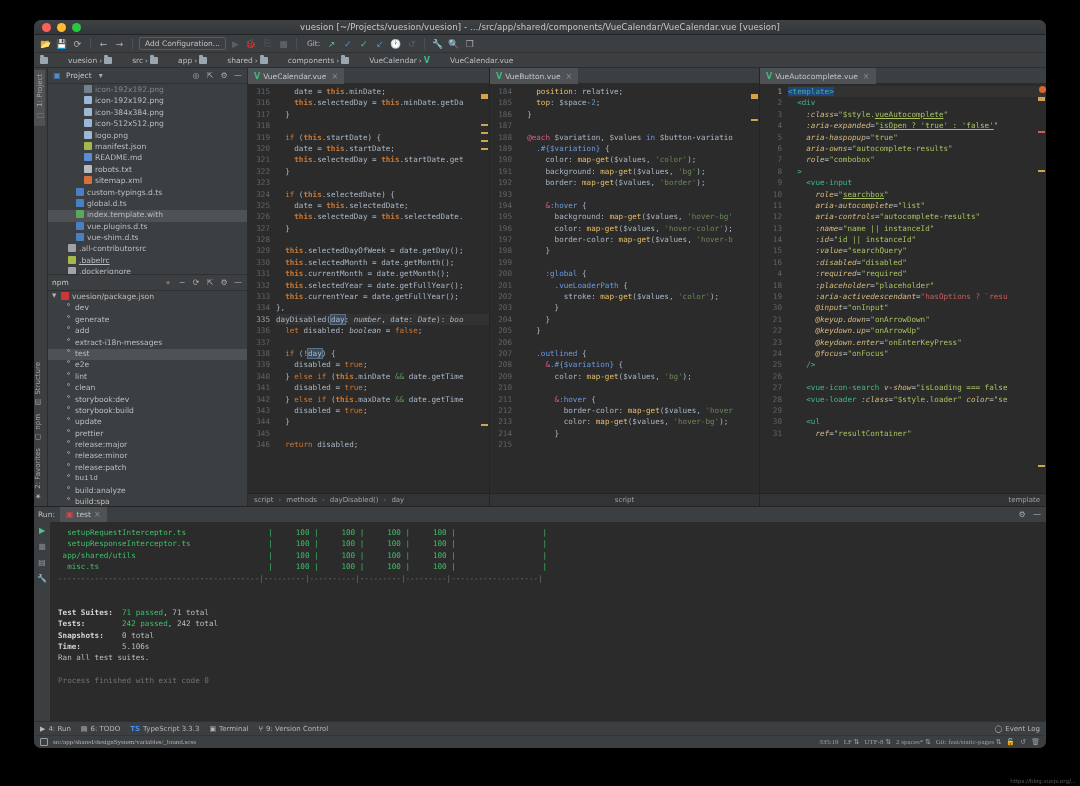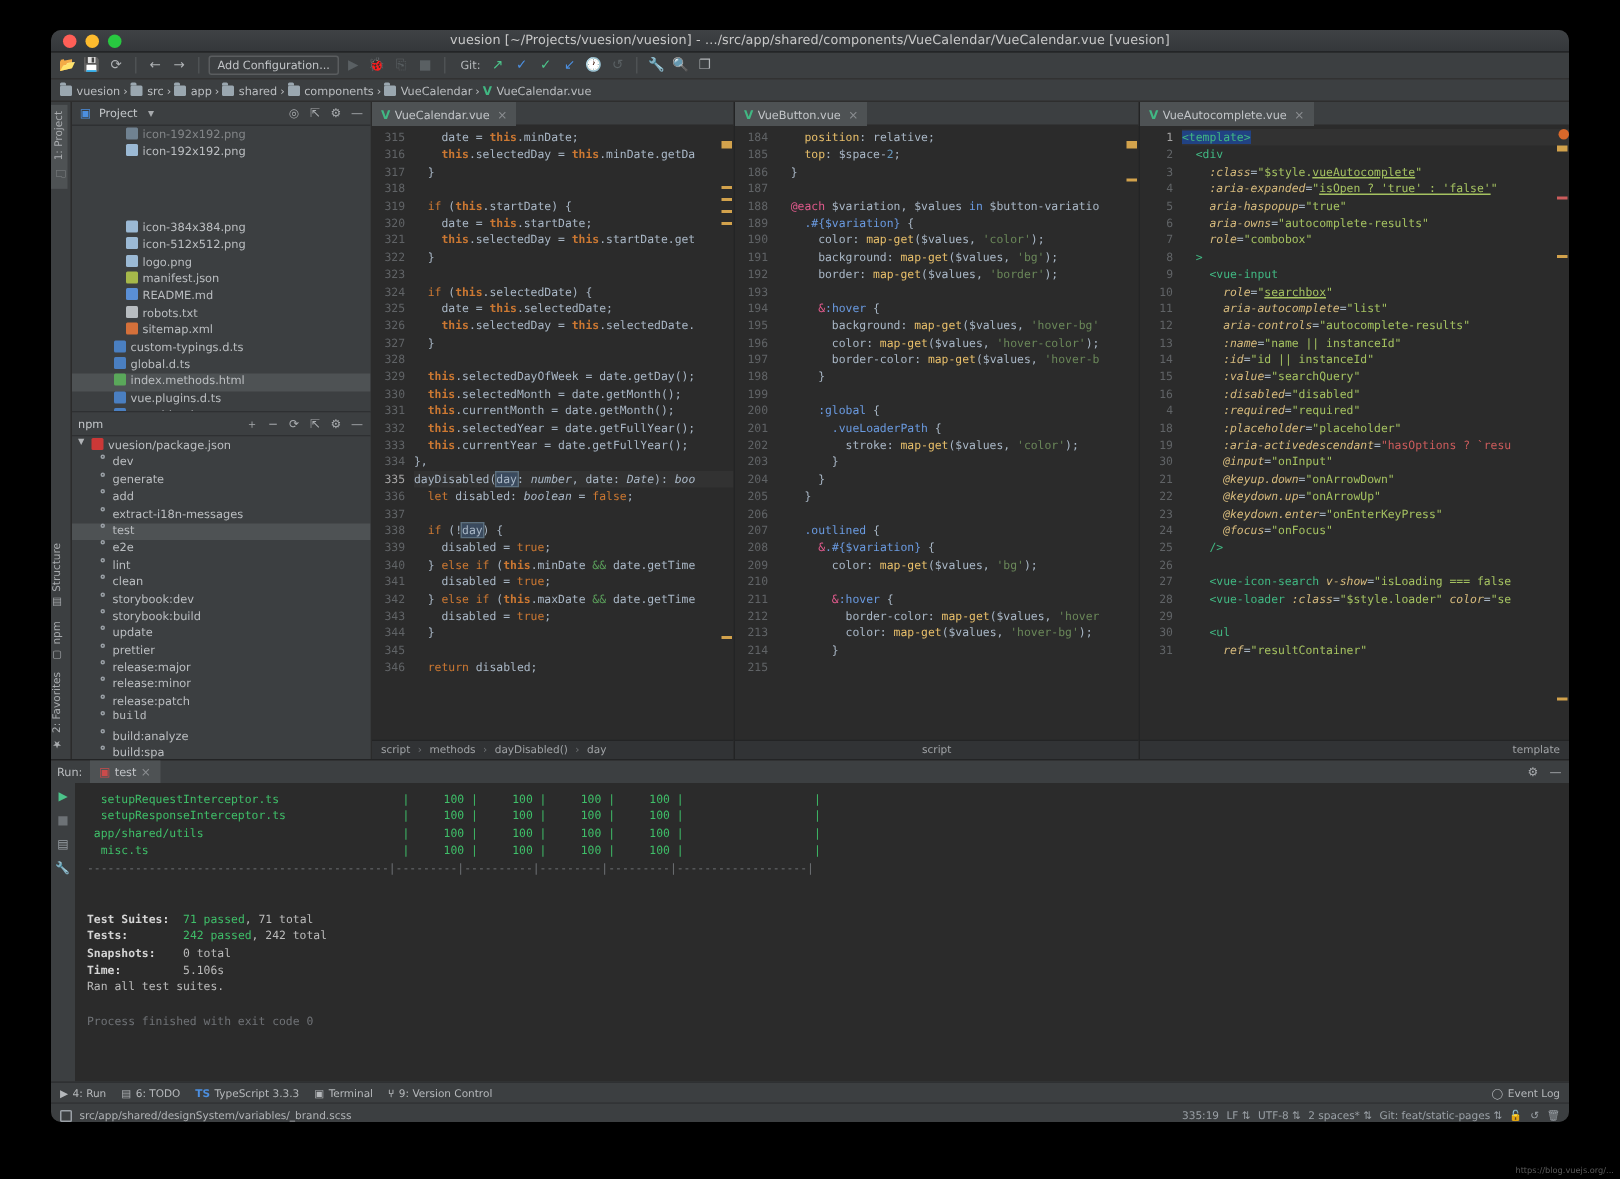--- a/index.html
+++ b/index.html
@@ -43,21 +43,21 @@
     font-size:7.5px; color:#c0c3c6; display:flex; align-items:center;
     padding:0 5px; background:#3c3f41;
   }
   .gitlbl { font-size:7.5px; color:#b5b8bb; margin:0 2px 0 4px; }
 
   
   .navbar {
     height:15px; background:#3c3f41; border-bottom:1px solid #2e2e2e;
     display:flex; align-items:center; padding:0 6px; gap:2px; flex:0 0 auto;
   }
-  .crumb { display:flex; align-items:center; gap:3px; font-size:7.5px; color:#bbbec1; }
+  .crumb { display:flex; align-items:center; gap:20px; font-size:7.5px; color:#bbbec1; }
   .folder-ico {
     width:8px;height:7px;background:#9aa7b0;border-radius:1px;
     position:relative; display:inline-block;
   }
   .folder-ico:after{content:"";position:absolute;left:0;top:-2px;width:4px;height:2px;background:#9aa7b0;border-radius:1px 1px 0 0;}
   .vue-ico { color:#41b883; font-size:8px; font-weight:bold; }
 
   
   .bodyrow { flex:1 1 auto; display:flex; min-height:0; }
 
@@ -168,22 +168,22 @@
   
   .statbar {
     height:14px; background:#3c3f41; border-top:1px solid #2e3032;
     display:flex; align-items:center; padding:0 6px; gap:10px; flex:0 0 auto;
     font-size:7px; color:#b5b8bb;
   }
   .statbar .item{display:flex;align-items:center;gap:3px;}
   .statbar .spacer{flex:1;}
   .pathbar{
     height:13px; background:#3c3f41; border-top:1px solid #323436;
-    display:flex; align-items:flex-end; padding:0 6px; gap:5px; flex:0 0 auto;
-    font-size:7px; color:#b0b3b6;
+    display:flex; align-items:center; padding:0 6px; gap:5px; flex:0 0 auto;
+    font-size:7px; color:#b0b3b6;font-family:Liberation Serif, serif;
   }
   .mini{font-size:7px;color:#9aa0a6;}
   .urlhint{
     position:absolute; right:4px; bottom:2px; font-size:5.5px; color:#5a5a5a;
     font-family:"DejaVu Sans", sans-serif;
   }
   .sqicon{width:8px;height:8px;border:1px solid #9aa0a6;border-radius:1px;display:inline-block;}
 </style>
 </head>
 <body>
@@ -304,21 +304,21 @@
 
         <div class="tree" id="project-tree">
             <div class="trow" style="padding-left: 36px; opacity: 0.55;">
               <i class="fico png"></i>
               <span>icon-192x192.png</span>
             </div>
             <div class="trow" style="padding-left: 36px;">
               <i class="fico png"></i>
               <span>icon-192x192.png</span>
             </div>
-            <div class="trow" style="padding-left: 36px; margin-top: 39px;">
+            <div class="trow" style="padding-left: 36px;">
               <i class="fico png"></i>
               <span>icon-384x384.png</span>
             </div>
             <div class="trow" style="padding-left: 36px;">
               <i class="fico png"></i>
               <span>icon-512x512.png</span>
             </div>
             <div class="trow" style="padding-left: 36px;">
               <i class="fico png"></i>
               <span>logo.png</span>
@@ -342,21 +342,21 @@
             <div class="trow" style="padding-left: 28px;">
               <i class="fico ts"></i>
               <span>custom-typings.d.ts</span>
             </div>
             <div class="trow" style="padding-left: 28px;">
               <i class="fico ts"></i>
               <span>global.d.ts</span>
             </div>
             <div class="trow sel" style="padding-left: 28px;">
               <i class="fico html"></i>
-              <span>index.methods.html</span>
+              <span>index.template.with</span>
             </div>
             <div class="trow" style="padding-left: 28px;">
               <i class="fico ts"></i>
               <span>vue.plugins.d.ts</span>
             </div>
             <div class="trow" style="padding-left: 28px;">
               <i class="fico ts"></i>
               <span>vue-shim.d.ts</span>
             </div>
             <div class="trow" style="padding-left: 20px;">

